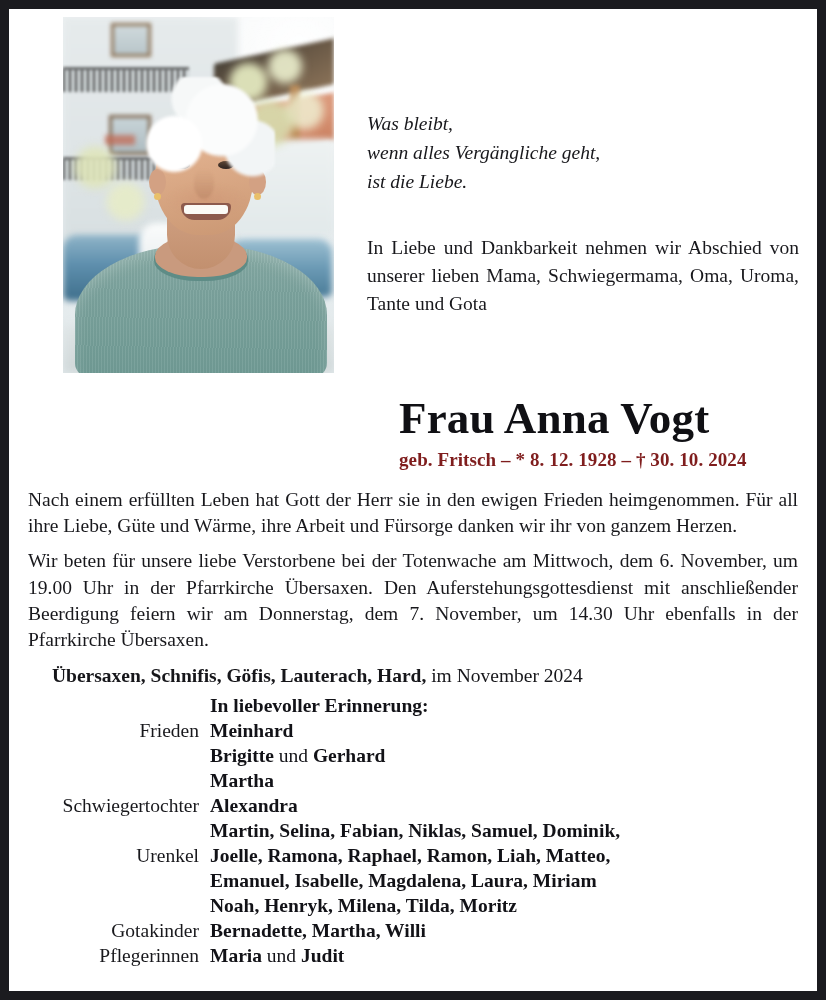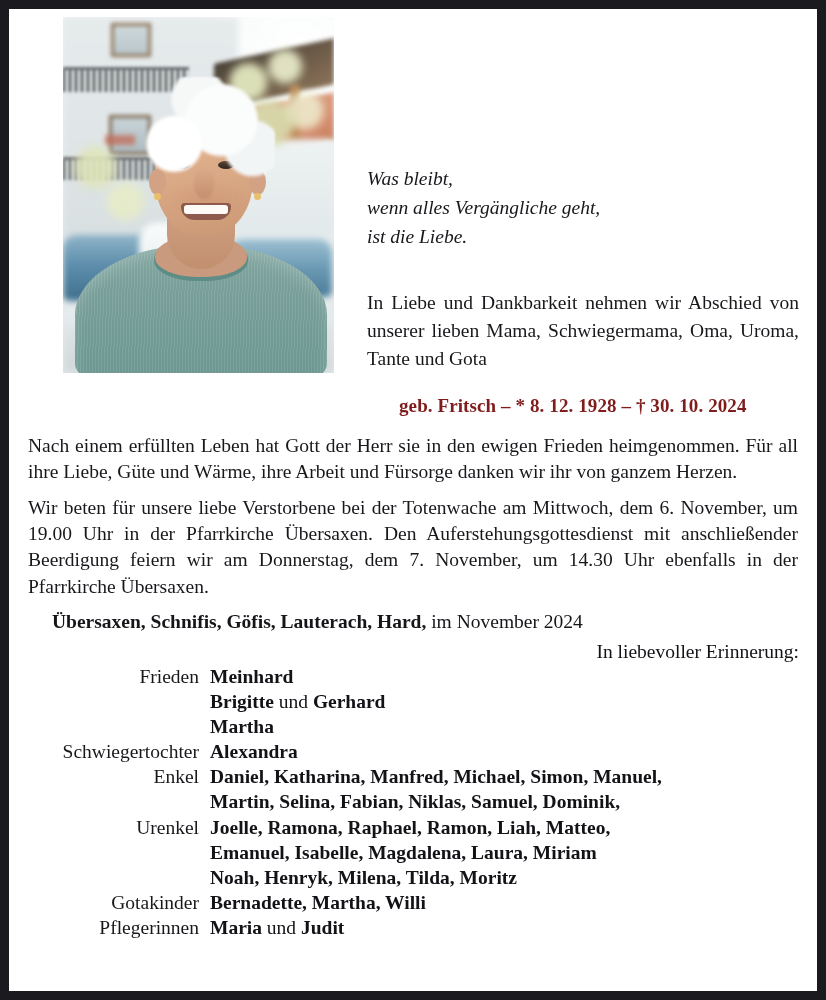--- a/index.html
+++ b/index.html
@@ -28,21 +28,21 @@
     width: 100%;
     height: 100%;
     background: #ffffff;
     box-sizing: border-box;
     padding: 8px 18px 0 18px;
   }
 
   
   .top {
     display: flex;
-    align-items: flex-end;
+    align-items: center;
   }
 
   .photo-wrap {
     width: 271px;
     height: 356px;
     flex: 0 0 271px;
     margin-left: 36px;
     position: relative;
     overflow: hidden;
     background: #dfe6e6;
@@ -395,21 +395,21 @@
     padding-right: 11px;
     white-space: nowrap;
     color: #18181c;
   }
   .family td.val {
     text-align: left;
     font-weight: bold;
     color: #121217;
   }
   .family td.val .plain { font-weight: normal; }
-  .family tr.plainrow td.val { font-weight: normal; text-align: right; }
+  .family tr.plainrow td.val { font-weight: bold; }
 </style>
 </head>
 <body>
 
 <div class="notice">
   <div class="inner">
 
     <div class="top">
 
       <div class="photo-wrap">
@@ -457,20 +457,21 @@
 
       <div class="rightcol">
         <p class="verse">Was bleibt,
 wenn alles Vergängliche geht,
 ist die Liebe.</p>
         <p class="intro">In Liebe und Dankbarkeit nehmen wir Abschied von unserer lieben Mama, Schwiegermama, Oma, Uroma, Tante und Gota</p>
       </div>
     </div>
 
     <div class="nameblock">
+      <h1 class="name">Frau Anna Vogt</h1>
       <p class="subname">geb. Fritsch – * 8. 12. 1928 – † 30. 10. 2024</p>
     </div>
 
     <div class="body">
       <p class="para">Nach einem erfüllten Leben hat Gott der Herr sie in den ewigen Frieden heimgenommen. Für all ihre Liebe, Güte und Wärme, ihre Arbeit und Fürsorge danken wir ihr von ganzem Herzen.</p>
       <p class="para last">Wir beten für unsere liebe Verstorbene bei der Totenwache am Mittwoch, dem 6. November, um 19.00 Uhr in der Pfarrkirche Übersaxen. Den Auferstehungsgottesdienst mit anschließender Beerdigung feiern wir am Donnerstag, dem 7. November, um 14.30 Uhr ebenfalls in der Pfarrkirche Übersaxen.</p>
       <p class="places"><b>Übersaxen, Schnifis, Göfis, Lauterach, Hard,</b><span> im November 2024</span></p>
     </div>
 
     <table class="family">
@@ -489,24 +490,20 @@
           </tr>
           <tr>
             <td class="lab"></td>
             <td class="val">Martha</td>
           </tr>
           <tr>
             <td class="lab">Schwiegertochter</td>
             <td class="val">Alexandra</td>
           </tr>
           <tr>
-            <td class="lab">Enkel</td>
-            <td class="val">Daniel, Katharina, Manfred, Michael, Simon, Manuel,</td>
-          </tr>
-          <tr>
             <td class="lab"></td>
             <td class="val">Martin, Selina, Fabian, Niklas, Samuel, Dominik,</td>
           </tr>
           <tr>
             <td class="lab">Urenkel</td>
             <td class="val">Joelle, Ramona, Raphael, Ramon, Liah, Matteo,</td>
           </tr>
           <tr>
             <td class="lab"></td>
             <td class="val">Emanuel, Isabelle, Magdalena, Laura, Miriam</td>

